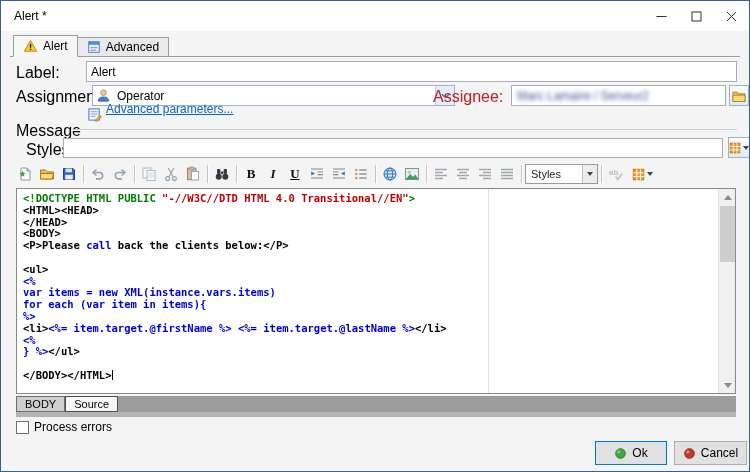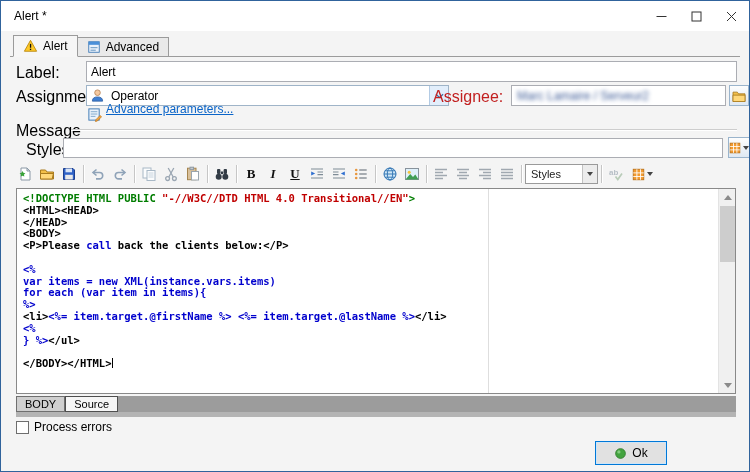--- a/index.html
+++ b/index.html
@@ -121,21 +121,21 @@
           <rect x="4" y="11" width="6" height="1.4" fill="#7fa8cc"></rect>
         </svg>
       <span>Advanced</span>
     </div>
   </div>
 
   <span class="caption" style="left:15px;top:63px">Label:</span>
   <input class="txt" style="left: 85px; top: 60px; width: 651px;" value="Alert">
 
   <span class="caption" style="left:15px;top:87px">Assignment type:</span>
-  <div class="combo" style="left:85px;top:84px;width:363px">
+  <div class="combo" style="left:91px;top:84px;width:363px">
     <span class="cicon">
       <svg width="15" height="15" viewBox="0 0 16 16">
           <circle cx="8" cy="5" r="3" fill="#f5c9a0" stroke="#b07a4a" stroke-width="0.8"></circle>
           <path d="M2.5 14Q2.5 9.5 8 9.5Q13.5 9.5 13.5 14Z" fill="#3f7fd2" stroke="#2a5a9e" stroke-width="0.8"></path>
         </svg>
     </span>
     <span class="ctext">Operator</span>
     <span class="combo-arrow">
       <svg width="9" height="6" viewBox="0 0 10 6">
           <path d="M1 1l4 3.5L9 1" fill="none" stroke="#3a6ea5" stroke-width="1.4"></path>
@@ -332,20 +332,21 @@
 
   <div class="editor">
     <div class="margin-guide"></div>
     <div id="code-lines">
         <div class="code-line"><span class="tk-g">&lt;!DOCTYPE HTML PUBLIC </span><span class="tk-r">"-//W3C//DTD HTML 4.0 Transitional//EN"</span><span class="tk-g">&gt;</span></div>
         <div class="code-line"><span class="tk-k">&lt;HTML&gt;&lt;HEAD&gt;</span></div>
         <div class="code-line"><span class="tk-k">&lt;/HEAD&gt;</span></div>
         <div class="code-line"><span class="tk-k">&lt;BODY&gt;</span></div>
         <div class="code-line"><span class="tk-k">&lt;P&gt;Please </span><span class="tk-b">call</span><span class="tk-k"> back the clients below:&lt;/P&gt;</span></div>
         <div class="code-line">&nbsp;</div>
+        <div class="code-line"><span class="tk-k">&lt;ul&gt;</span></div>
         <div class="code-line"><span class="tk-b">&lt;%</span></div>
         <div class="code-line"><span class="tk-b">var items = new XML(instance.vars.items)</span></div>
         <div class="code-line"><span class="tk-b">for each (var item in items){</span></div>
         <div class="code-line"><span class="tk-b">%&gt;</span></div>
         <div class="code-line"><span class="tk-k">&lt;li&gt;</span><span class="tk-b">&lt;%= item.target.@firstName %&gt;</span><span class="tk-k"> </span><span class="tk-b">&lt;%= item.target.@lastName %&gt;</span><span class="tk-k">&lt;/li&gt;</span></div>
         <div class="code-line"><span class="tk-b">&lt;%</span></div>
         <div class="code-line"><span class="tk-b">} %&gt;</span><span class="tk-k">&lt;/ul&gt;</span></div>
         <div class="code-line">&nbsp;</div>
         <div class="code-line"><span class="tk-k">&lt;/BODY&gt;&lt;/HTML&gt;</span><span class="caret"></span></div>
       </div>
@@ -373,14 +374,21 @@
   <span class="checkbox"></span>
   <span class="chklabel">Process errors</span>
 
   <button class="btn ok">
     <svg width="13" height="13" viewBox="0 0 16 16">
         <circle cx="8" cy="8" r="6" fill="#43a33f" stroke="#2d7a2a"></circle>
         <circle cx="6" cy="6" r="2" fill="#8fd48a" opacity="0.85"></circle>
       </svg>
     <span>Ok</span>
   </button>
+  <button class="btn cancel">
+    <svg width="13" height="13" viewBox="0 0 16 16">
+        <circle cx="8" cy="8" r="6" fill="#bf3a2b" stroke="#8e2518"></circle>
+        <circle cx="6" cy="6" r="2" fill="#e39486" opacity="0.85"></circle>
+      </svg>
+    <span>Cancel</span>
+  </button>
 
 </div>
 
 </body></html>

